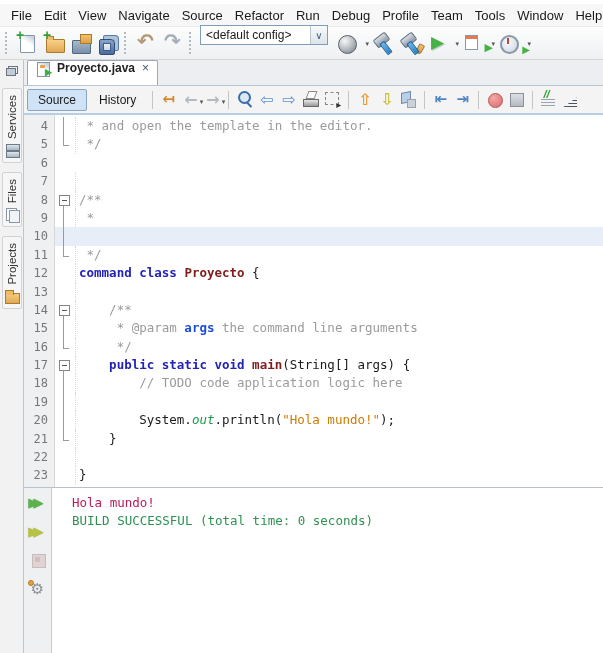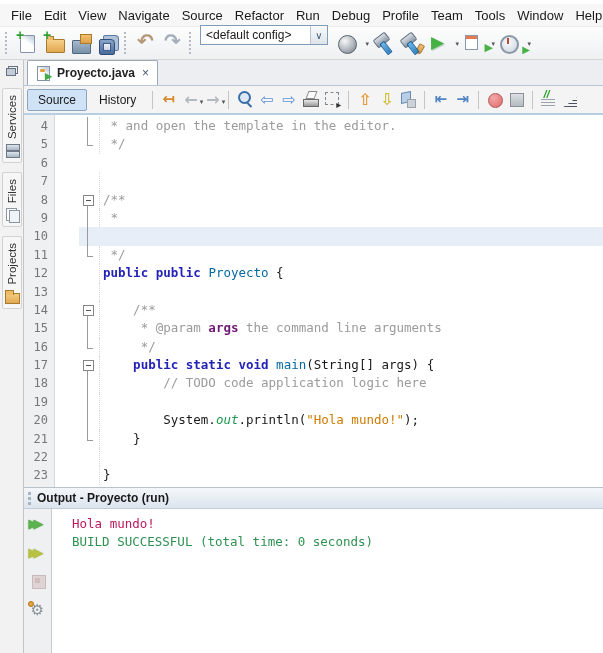--- a/index.html
+++ b/index.html
@@ -59,21 +59,21 @@
   .s-dock::after { content:""; position:absolute; width:8px; height:6px; border:1px solid #68727e; background:#c2ccd6; left:2px; bottom:3px; }
   .s-services::before { content:""; position:absolute; width:12px; height:5px; left:2px; top:2px; background:linear-gradient(#dde5ed,#aab6c2); border:1px solid #6e7a86; }
   .s-services::after { content:""; position:absolute; width:12px; height:5px; left:2px; top:9px; background:linear-gradient(#dde5ed,#aab6c2); border:1px solid #6e7a86; }
   .s-files::before { content:""; position:absolute; width:9px; height:11px; left:2px; top:2px; background:#fff; border:1px solid #8a96a4; }
   .s-files::after { content:""; position:absolute; width:9px; height:11px; left:5px; top:4px; background:#f0f4f8; border:1px solid #8a96a4; }
   .s-projects::before { content:""; position:absolute; width:13px; height:9px; left:1px; top:5px; background:linear-gradient(#f4cc80,#e2a850); border:1px solid #a87a2c; }
   .s-projects::after { content:""; position:absolute; width:7px; height:4px; left:1px; top:2px; background:#eebc66; border:1px solid #a87a2c; border-bottom:none; }
 
   .editor { flex:1; display:flex; flex-direction:column; background:#fff; min-width:0; }
   .tabbar { height:26px; background:#eceef1; border-bottom:1px solid #b9c6d4; display:flex; align-items:flex-end; }
-  .tab { height:25px; background:#fff; border:1px solid #9aa8b8; border-bottom:none; border-radius:2px 2px 0 0; margin-left:3px; display:flex; align-items:center; gap:5px; padding:0 8px; font-size:12px; font-weight:bold; }
+  .tab { height:25px; background:#fff; border:1px solid #9aa8b8; border-bottom:none; border-radius:2px 2px 0 0; margin-left:3px; display:flex; gap:5px; padding:0 8px; font-size:12px; font-weight:bold; }
   .icon-java { width:16px; height:16px; position:relative; display:inline-block; }
   .icon-java::before { content:""; position:absolute; width:11px; height:13px; left:1px; top:1px; background:linear-gradient(215deg,#c9d4e0 15%,#fff 48%); border:1px solid #8494a8; }
   .icon-java .part { display:block; position:absolute; width:5px; height:3px; left:4px; top:4px; background:#e8a33d; border-radius:1px; }
   .icon-java::after { content:"▶"; position:absolute; right:0; bottom:0; color:#3fae49; font-size:9px; line-height:9px; }
   .tab-close { color:#45556a; font-weight:normal; font-size:12px; padding-left:2px; cursor:default; }
 
   .etoolbar { height:29px; background:#f4f4f4; border-bottom:2px solid #b7cfe6; display:flex; align-items:center; padding:0 3px; gap:1px; }
   .ebtn { font-size:12px; padding:3px 10px; border:1px solid transparent; border-radius:2px; color:#1a1a1a; }
   .ebtn.active { background:var(--selection_blue,#cfe2f6); border:1px solid #89a5c2; }
   .esep { width:1px; height:18px; background:#c4c4c4; margin:0 4px; flex:none; }
@@ -99,35 +99,35 @@
   .i-record-macro::before { content:""; position:absolute; width:13px; height:13px; border-radius:50%; background:radial-gradient(circle at 35% 30%,#f4a8a8,#e06868); border:1px solid #b05858; top:4px; left:4px; }
   .i-stop-macro::before { content:""; position:absolute; width:12px; height:12px; background:linear-gradient(#dce0e4,#b4bac0); border:1px solid #8a9098; top:4px; left:4px; }
   .i-comment::before { content:""; position:absolute; width:14px; height:9px; background:repeating-linear-gradient(#99a4ae 0 1px,transparent 1px 3px); bottom:2px; left:3px; }
   .i-comment::after { content:"//"; position:absolute; top:0; left:5px; color:#2fa02f; font:bold italic 11px/11px "Liberation Sans",sans-serif; }
   .i-uncomment::before { content:""; position:absolute; width:14px; height:10px; background:repeating-linear-gradient(#4a5560 0 1px,transparent 1px 3px); bottom:3px; left:3px; clip-path:polygon(0 100%,100% 0,100% 100%); }
 
   
   .codearea { flex:1; display:flex; overflow:hidden; background:#fff; }
   .gutter { width:31px; background:#eff0f1; border-right:1px solid #d8d8d8; padding-top:2px; font-family:"DejaVu Sans Mono","Liberation Mono",monospace; font-size:12px; color:#777; text-align:right; flex:none; }
   .gutter .ln { height:18.4px; line-height:18.4px; padding-right:6px; }
-  .codecol { flex:1; padding-top:2px; font-family:"DejaVu Sans Mono","Liberation Mono",monospace; font-size:12.5px; min-width:0;margin-left:24px; }
+  .codecol { flex:1; padding-top:2px; font-family:"DejaVu Sans Mono","Liberation Mono",monospace; font-size:12.5px; min-width:0; }
   .cline { height:18.4px; line-height:18.4px; display:flex; white-space:pre; }
   .cline.hl { background:var(--caretline,#e7eef7); }
   .fold { width:20px; position:relative; flex:none; }
   .fold.mid::before { content:""; position:absolute; left:8px; top:0; bottom:0; border-left:1px solid #9a9a9a; }
   .fold.end::before { content:""; position:absolute; left:8px; top:0; height:10px; border-left:1px solid #9a9a9a; }
   .fold.end::after { content:""; position:absolute; left:8px; top:10px; width:6px; border-top:1px solid #9a9a9a; }
   .fold.box::before { content:""; position:absolute; left:4px; top:4px; width:9px; height:9px; border:1px solid #858585; background-color:#fff; background-image:linear-gradient(#555,#555); background-size:5px 1px; background-position:center; background-repeat:no-repeat; }
   .fold.box::after { content:""; position:absolute; left:8px; top:15px; bottom:0; border-left:1px solid #9a9a9a; }
   .codetext { border-left:1px dotted #d4d8dc; padding-left:3px; white-space:pre; }
   .seg-p { color:#1a1a1a; }
-  .seg-b { color:#0369a1; font-weight:normal; }
+  .seg-b { color:#7f1d1d; font-weight:bold; }
   .seg-k { color:var(--keyword,#2323b8); font-weight:bold; }
   .seg-c { color:var(--comment,#9b9b9b); }
-  .seg-cb { color:#701a75; font-weight:bold; }
+  .seg-cb { color:#1d4ed8; font-weight:bold; }
   .seg-s { color:var(--string,#ce7b00); }
   .seg-f { color:var(--field,#1d9a4e); font-style:italic; }
 
   
   .outputrow { height:166px; display:flex; }
   .output-panel { flex:1; display:flex; flex-direction:column; border-top:1px solid #b8c2cc; min-width:0; }
   .out-header { height:21px; background:linear-gradient(#f4f7fa,#dce4ee); border-bottom:1px solid #c4ccd6; display:flex; align-items:center; gap:6px; padding-left:4px; font-size:12px; font-weight:bold; color:#1a1a1a; }
   .out-grip { width:3px; height:13px; border-left:3px dotted #a8b4c0; }
   .out-body { flex:1; display:flex; background:#fff; }
   .out-toolbar { width:28px; background:#eef0f2; border-right:1px solid #c8c8c8; display:flex; flex-direction:column; align-items:center; padding-top:5px; gap:9px; flex:none; }
@@ -284,44 +284,40 @@
           </div>
         <div class="codecol" id="codelines">
             <div class="cline"><div class="fold mid"></div><div class="codetext"><span class="seg-c"> * and open the template in the editor.</span></div></div>
             <div class="cline"><div class="fold end"></div><div class="codetext"><span class="seg-c"> */</span></div></div>
             <div class="cline"><div class="fold none"></div></div>
             <div class="cline"><div class="fold none"></div><div class="codetext"></div></div>
             <div class="cline"><div class="fold box"></div><div class="codetext"><span class="seg-c">/**</span></div></div>
             <div class="cline"><div class="fold mid"></div><div class="codetext"><span class="seg-c"> *</span></div></div>
             <div class="cline hl"><div class="fold mid"></div></div>
             <div class="cline"><div class="fold end"></div><div class="codetext"><span class="seg-c"> */</span></div></div>
-            <div class="cline"><div class="fold none"></div><div class="codetext"><span class="seg-k">public public</span><span class="seg-p"> </span><span class="seg-b">Proyecto</span><span class="seg-p"> {</span></div></div>
+            <div class="cline"><div class="fold none"></div><div class="codetext"><span class="seg-k">command class</span><span class="seg-p"> </span><span class="seg-b">Proyecto</span><span class="seg-p"> {</span></div></div>
             <div class="cline"><div class="fold none"></div><div class="codetext"></div></div>
             <div class="cline"><div class="fold box"></div><div class="codetext"><span class="seg-c">    /**</span></div></div>
             <div class="cline"><div class="fold mid"></div><div class="codetext"><span class="seg-c">     * @param </span><span class="seg-cb">args</span><span class="seg-c"> the command line arguments</span></div></div>
             <div class="cline"><div class="fold end"></div><div class="codetext"><span class="seg-c">     */</span></div></div>
             <div class="cline"><div class="fold box"></div><div class="codetext"><span class="seg-p">    </span><span class="seg-k">public static void</span><span class="seg-p"> </span><span class="seg-b">main</span><span class="seg-p">(String[] args) {</span></div></div>
             <div class="cline"><div class="fold mid"></div><div class="codetext"><span class="seg-c">        // TODO code application logic here</span></div></div>
             <div class="cline"><div class="fold mid"></div><div class="codetext"></div></div>
             <div class="cline"><div class="fold mid"></div><div class="codetext"><span class="seg-p">        System.</span><span class="seg-f">out</span><span class="seg-p">.println(</span><span class="seg-s">"Hola mundo!"</span><span class="seg-p">);</span></div></div>
             <div class="cline"><div class="fold end"></div><div class="codetext"><span class="seg-p">    }</span></div></div>
             <div class="cline"><div class="fold none"></div><div class="codetext"></div></div>
             <div class="cline"><div class="fold none"></div><div class="codetext"><span class="seg-p">}</span></div></div>
           </div>
       </div>
     </div>
   </div>
 
   <div class="outputrow">
     <div class="vside2"></div>
     <div class="output-panel">
-      <div class="out-header">
-        <span class="out-grip"></span>
-        <span>Output - Proyecto (run)</span>
-      </div>
       <div class="out-body">
         <div class="out-toolbar" id="outtoolbar">
             <div class="obtn o-rerun"></div>
             <div class="obtn o-rerun-with-changes"></div>
             <div class="obtn o-stop disabled"></div>
             <div class="obtn o-ant-settings">
               <i class="part"></i>
             </div>
           </div>
         <div class="out-text" id="outtext">

